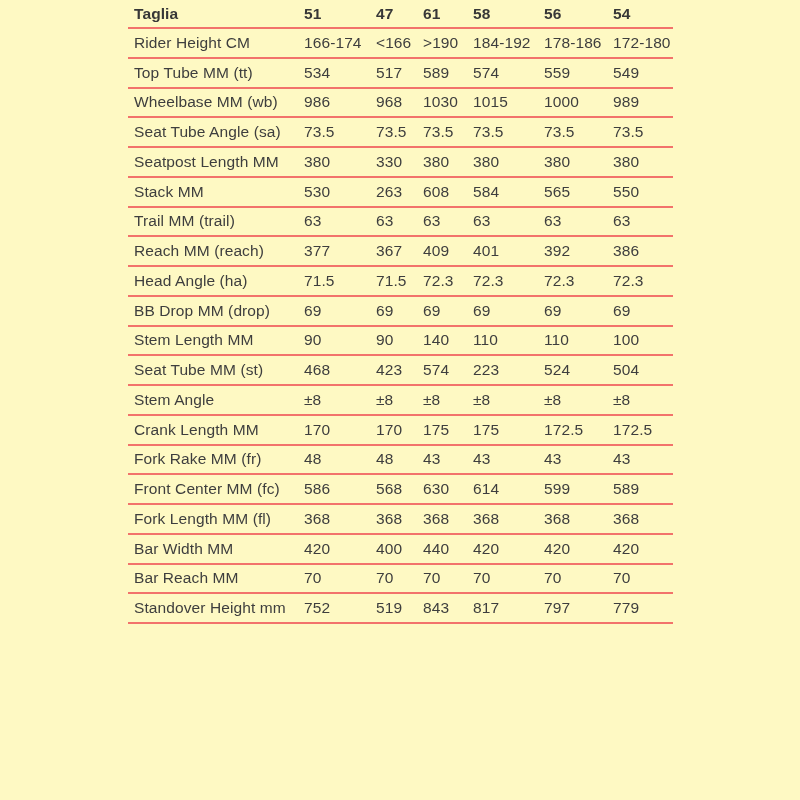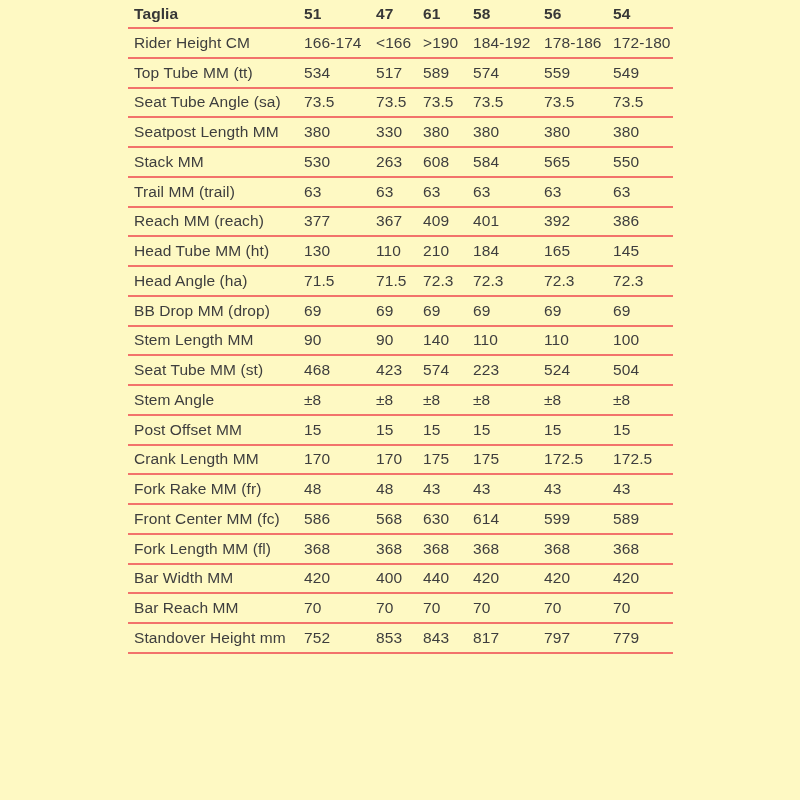--- a/index.html
+++ b/index.html
@@ -84,20 +84,29 @@
         <tr>
           <td class="label-cell">Top Tube MM (tt)</td>
           <td>534</td>
           <td>517</td>
           <td>589</td>
           <td>574</td>
           <td>559</td>
           <td>549</td>
         </tr>
         <tr>
+          <td class="label-cell">Wheelbase MM (wb)</td>
+          <td>986</td>
+          <td>968</td>
+          <td>1030</td>
+          <td>1015</td>
+          <td>1000</td>
+          <td>989</td>
+        </tr>
+        <tr>
           <td class="label-cell">Seat Tube Angle (sa)</td>
           <td>73.5</td>
           <td>73.5</td>
           <td>73.5</td>
           <td>73.5</td>
           <td>73.5</td>
           <td>73.5</td>
         </tr>
         <tr>
           <td class="label-cell">Seatpost Length MM</td>
@@ -129,29 +138,20 @@
         <tr>
           <td class="label-cell">Reach MM (reach)</td>
           <td>377</td>
           <td>367</td>
           <td>409</td>
           <td>401</td>
           <td>392</td>
           <td>386</td>
         </tr>
         <tr>
-          <td class="label-cell">Head Tube MM (ht)</td>
-          <td>130</td>
-          <td>110</td>
-          <td>210</td>
-          <td>184</td>
-          <td>165</td>
-          <td>145</td>
-        </tr>
-        <tr>
           <td class="label-cell">Head Angle (ha)</td>
           <td>71.5</td>
           <td>71.5</td>
           <td>72.3</td>
           <td>72.3</td>
           <td>72.3</td>
           <td>72.3</td>
         </tr>
         <tr>
           <td class="label-cell">BB Drop MM (drop)</td>
@@ -183,29 +183,20 @@
         <tr>
           <td class="label-cell">Stem Angle</td>
           <td>±8</td>
           <td>±8</td>
           <td>±8</td>
           <td>±8</td>
           <td>±8</td>
           <td>±8</td>
         </tr>
         <tr>
-          <td class="label-cell">Post Offset MM</td>
-          <td>15</td>
-          <td>15</td>
-          <td>15</td>
-          <td>15</td>
-          <td>15</td>
-          <td>15</td>
-        </tr>
-        <tr>
           <td class="label-cell">Crank Length MM</td>
           <td>170</td>
           <td>170</td>
           <td>175</td>
           <td>175</td>
           <td>172.5</td>
           <td>172.5</td>
         </tr>
         <tr>
           <td class="label-cell">Fork Rake MM (fr)</td>
@@ -248,21 +239,21 @@
           <td>70</td>
           <td>70</td>
           <td>70</td>
           <td>70</td>
           <td>70</td>
           <td>70</td>
         </tr>
         <tr>
           <td class="label-cell">Standover Height mm</td>
           <td>752</td>
-          <td>853</td>
+          <td>519</td>
           <td>843</td>
           <td>817</td>
           <td>797</td>
           <td>779</td>
         </tr>
       </tbody>
   </table>
 </div>
 
 </body></html>

